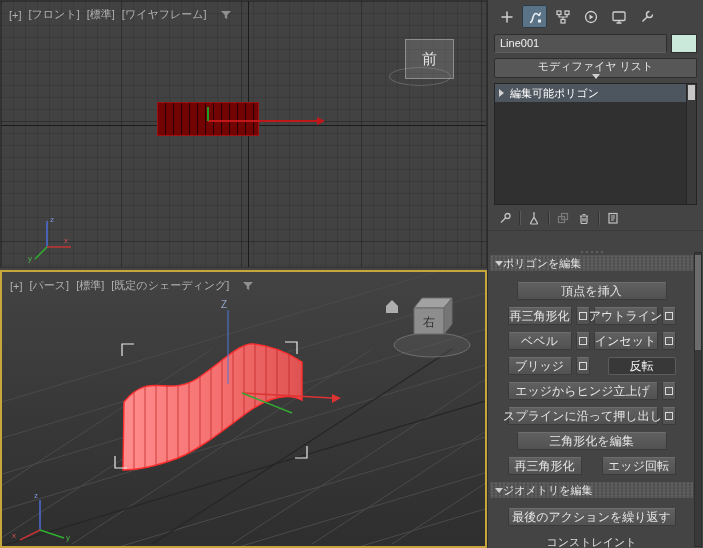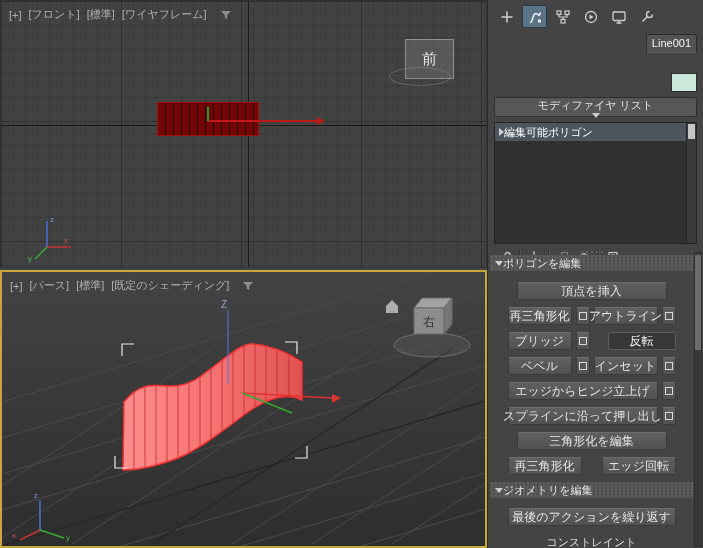--- a/index.html
+++ b/index.html
@@ -39,31 +39,31 @@
   .tripod{position:absolute;left:18px;top:208px;z-index:4;}
 
   .persp-svg{position:absolute;left:0;top:0;}
 
   
   .panel{position:absolute;left:487px;top:0;width:216px;height:548px;background:#444;
     border-left:1px solid #2b2b2b;box-sizing:border-box;color:#ddd;font-size:11px;}
   .tabs{display:flex;gap:3px;align-items:center;padding:5px 0 3px 6px;}
   .tab{width:25px;height:23px;display:flex;align-items:center;justify-content:center;border-radius:2px;}
   .tab.active{background:#5b7386;box-shadow:inset 0 0 0 1px #2e3a43;}
-  .name-row{display:flex;gap:20px;align-items:flex-end;padding:3px 6px 0 6px;flex-direction:column;}
+  .name-row{display:flex;gap:4px;align-items:flex-start;padding:3px 6px 0 6px;}
   .name-field{flex:1;height:17px;background:#535353;border:1px solid #2e2e2e;border-bottom-color:#5e5e5e;
     border-radius:2px;color:#f2f2f2;padding:0 5px;line-height:17px;}
   .color-swatch{width:24px;height:17px;border:1px solid #2e2e2e;background:#cbe9da;}
   .combo{margin:5px 6px 0;height:18px;background:#575757;border:1px solid #2e2e2e;border-radius:2px;
     display:flex;align-items:center;justify-content:space-between;padding:0 6px;color:#e6e6e6;flex-direction:column;}
   .arrow-down{width:0;height:0;border-left:4px solid transparent;border-right:4px solid transparent;
     border-top:5px solid #cfcfcf;}
   .stack{margin:5px 6px 0;height:120px;background:#303030;border:1px solid #242424;position:relative;overflow:hidden;}
   .stack-rows{margin-right:10px;}
-  .stack-row{height:18px;display:flex;align-items:center;padding:0 4px;color:#e8e8e8;}
+  .stack-row{height:18px;display:flex;align-items:center;gap:6px;padding:0 4px;color:#e8e8e8;}
   .stack-row.selected{background:#4d565e;color:#fff;}
   .tri-right{width:0;height:0;border-top:4px solid transparent;border-bottom:4px solid transparent;
     border-left:5px solid #d2d2d2;}
   .stack-scroll{position:absolute;right:0;top:0;bottom:0;width:9px;background:#3a3a3a;border-left:1px solid #262626;}
   .stack-scroll .thumb{position:absolute;top:1px;left:1px;right:1px;height:15px;background:#c7c7c7;}
   .stack-tools{display:flex;align-items:center;gap:7px;padding:6px 0 5px 10px;border-bottom:1px solid #3a3a3a;}
   .vsep{width:1px;height:14px;background:#333;box-shadow:1px 0 0 #5a5a5a;}
 
   .scrollarea{position:absolute;left:0;top:248px;right:8px;bottom:0;overflow:hidden;}
   .grip-dots{height:7px;display:flex;justify-content:center;align-items:center;gap:3px;}
@@ -330,35 +330,35 @@
           <div class="btn w64">再三角形化</div>
           <div class="sq">
               <i></i>
             </div>
           <div class="btn w64">アウトライン</div>
           <div class="sq">
               <i></i>
             </div>
         </div>
         <div class="btnrow">
+          <div class="btn w64">ベベル</div>
+          <div class="sq">
+              <i></i>
+            </div>
+          <div class="btn w64">インセット</div>
+          <div class="sq">
+              <i></i>
+            </div>
+        </div>
+        <div class="btnrow">
           <div class="btn w64">ブリッジ</div>
           <div class="sq">
               <i></i>
             </div>
           <div class="btn w68 pressed" style="margin-left:auto;">反転</div>
-        </div>
-        <div class="btnrow">
-          <div class="btn w64">ベベル</div>
-          <div class="sq">
-              <i></i>
-            </div>
-          <div class="btn w64">インセット</div>
-          <div class="sq">
-              <i></i>
-            </div>
         </div>
         <div class="btnrow">
           <div class="btn w150">エッジからヒンジ立上げ</div>
           <div class="sq">
               <i></i>
             </div>
         </div>
         <div class="btnrow">
           <div class="btn w150">スプラインに沿って押し出し</div>
           <div class="sq">

